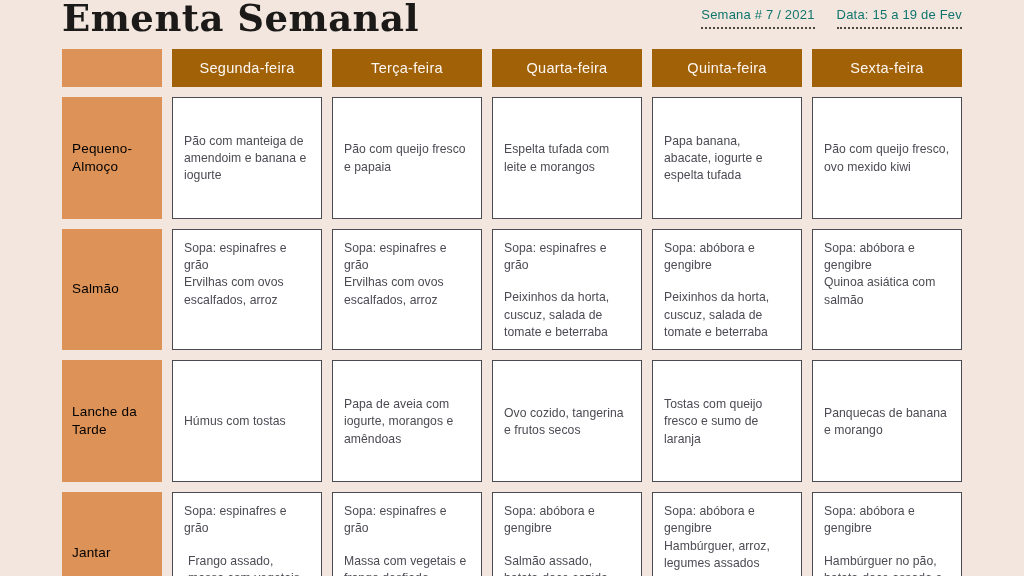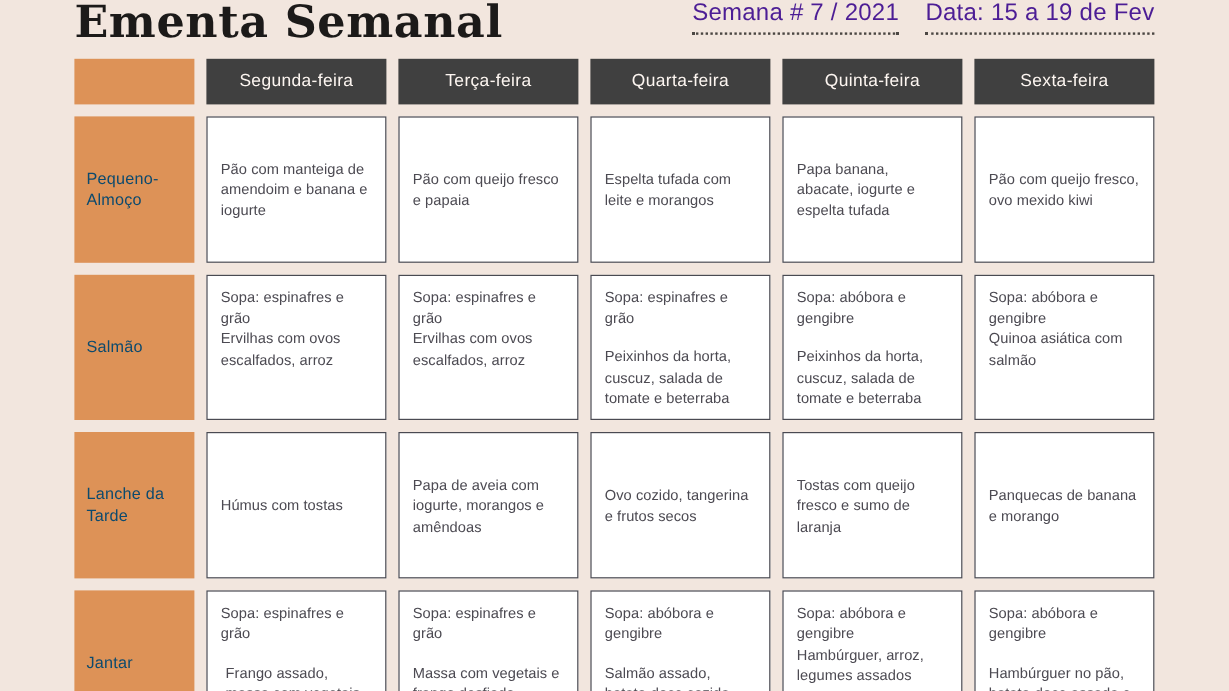--- a/index.html
+++ b/index.html
@@ -43,55 +43,55 @@
     flex: 0 0 auto;
   }
   .meta-wrap {
     margin-left: auto;
     display: flex;
     align-items: flex-end;
     gap: 22px;
     padding-bottom: 20px;
   }
   .meta {
-    font-size: 20px;
-    color: #4c1d95;
+    font-size: 13px;
+    color: #0f766e;
     letter-spacing: 0.2px;
     white-space: nowrap;
     padding-bottom: 5px;
     border-bottom: 2px dotted #4b4743;
     line-height: 1.1;
   }
 
   
   .grid {
     flex: 1 1 auto;
     display: grid;
     grid-template-columns: 100px repeat(5, 1fr);
     grid-template-rows: 38px repeat(4, 1fr);
     column-gap: 10px;
     row-gap: 10px;
     padding: 0 62px 0 62px;
     box-sizing: border-box;
   }
 
   .hcell {
-    background: #404040;
+    background: #a16207;
     color: #fdf6f1;
     display: flex;
     align-items: center;
     justify-content: center;
     font-size: 14.5px;
     letter-spacing: 0.3px;
   }
   .hcell.blank { background: #dd9257; }
 
   .rowlabel {
     background: #dd9257;
-    color: #0c4a6e;
+    color: #000000;
     display: flex;
     align-items: center;
     justify-content: flex-start;
     padding: 0 10px;
     box-sizing: border-box;
     font-size: 13.5px;
     line-height: 1.35;
     letter-spacing: 0.2px;
   }
 

